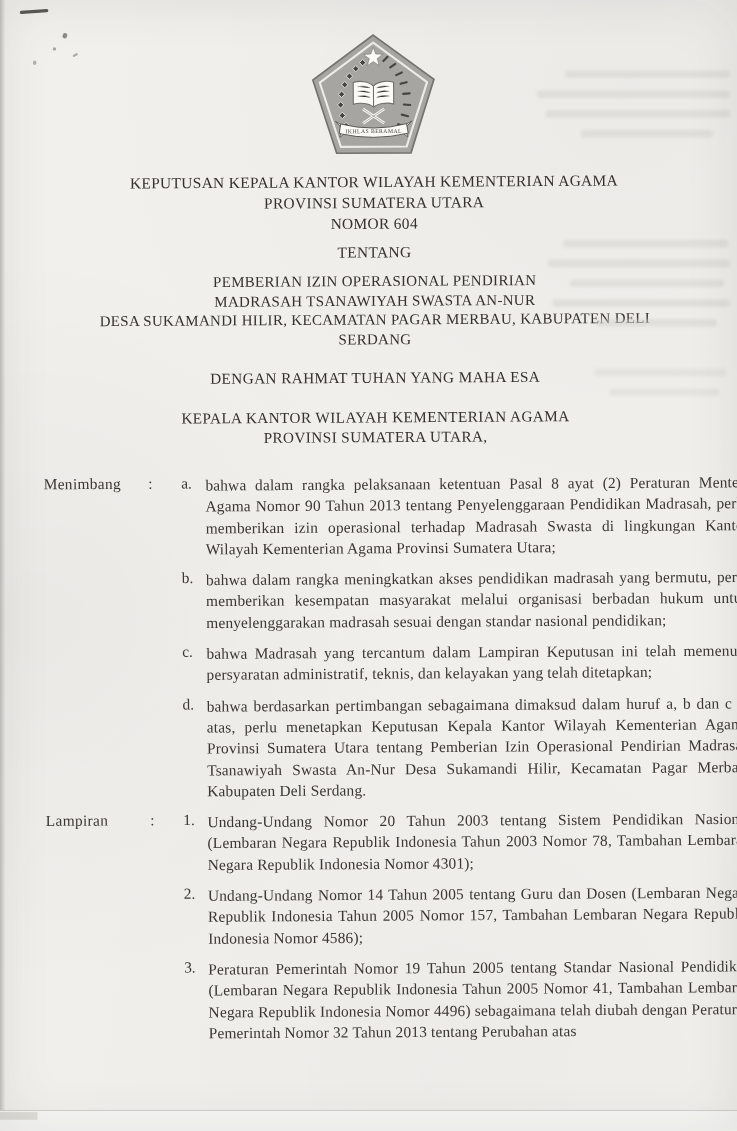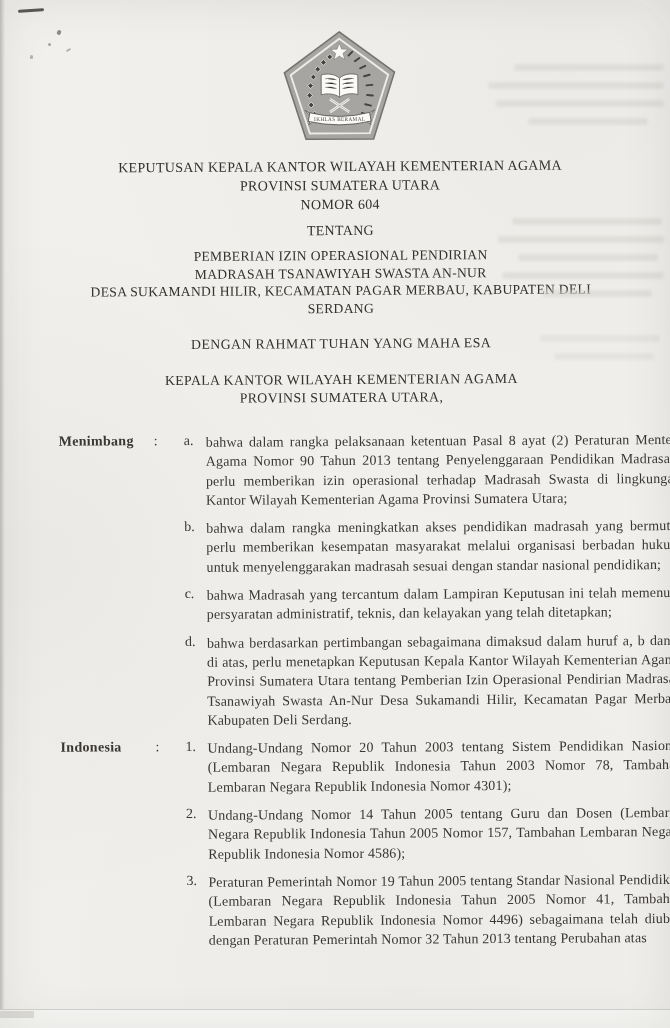--- a/index.html
+++ b/index.html
@@ -32,21 +32,21 @@
   
   .title-block { margin-top:15px; text-align:center; font-size:14px; line-height:19px; letter-spacing:0.3px; color:#35322d; }
   .title-sub { margin-top:7px; font-size:13.6px; line-height:17.5px; }
   .spaced { margin-top:7px; }
   .invocation { margin-top:19px; text-align:center; font-size:13.8px; letter-spacing:0.4px; color:#35322d; }
   .authority { margin-top:19px; text-align:center; font-size:13.8px; line-height:18px; letter-spacing:0.4px; color:#35322d; }
 
   
   .clauses { margin-top:25px; font-size:14px; }
   .clause-row { display:flex; align-items:flex-start; }
-  .clause-label { width:95px; margin-left:56px; flex:none; letter-spacing:0.3px;font-weight:bold; }
+  .clause-label { width:95px; margin-left:37px; flex:none; letter-spacing:0.3px; }
   .clause-colon { width:30px; flex:none; }
   .clause-items { flex:1; }
   .c-item { display:flex; margin-bottom:9px; }
   .c-marker { width:22px; flex:none; }
   .c-text { flex:1; text-align:justify; line-height:19.3px; letter-spacing:0.15px; color:#3a3733; }
 </style>
 </head>
 <body>
 
 <div class="ghost" style="left:488px; top:64px; width:176px;">
@@ -166,21 +166,21 @@
           <div class="c-text">bahwa Madrasah yang tercantum dalam Lampiran Keputusan ini telah memenuhi persyaratan administratif, teknis, dan kelayakan yang telah ditetapkan;</div>
         </div>
         <div class="c-item">
           <span class="c-marker">d.</span>
           <div class="c-text">bahwa berdasarkan pertimbangan sebagaimana dimaksud dalam huruf a, b dan c di atas, perlu menetapkan Keputusan Kepala Kantor Wilayah Kementerian Agama Provinsi Sumatera Utara tentang Pemberian Izin Operasional Pendirian Madrasah Tsanawiyah Swasta An-Nur Desa Sukamandi Hilir, Kecamatan Pagar Merbau, Kabupaten Deli Serdang.</div>
         </div>
       </div>
     </div>
 
     <div class="clause-row">
-      <div class="clause-label">Indonesia</div>
+      <div class="clause-label">Lampiran</div>
       <div class="clause-colon">:</div>
       <div class="clause-items">
         <div class="c-item">
           <span class="c-marker">1.</span>
           <div class="c-text">Undang-Undang Nomor 20 Tahun 2003 tentang Sistem Pendidikan Nasional (Lembaran Negara Republik Indonesia Tahun 2003 Nomor 78, Tambahan Lembaran Negara Republik Indonesia Nomor 4301);</div>
         </div>
         <div class="c-item">
           <span class="c-marker">2.</span>
           <div class="c-text">Undang-Undang Nomor 14 Tahun 2005 tentang Guru dan Dosen (Lembaran Negara Republik Indonesia Tahun 2005 Nomor 157, Tambahan Lembaran Negara Republik Indonesia Nomor 4586);</div>
         </div>

